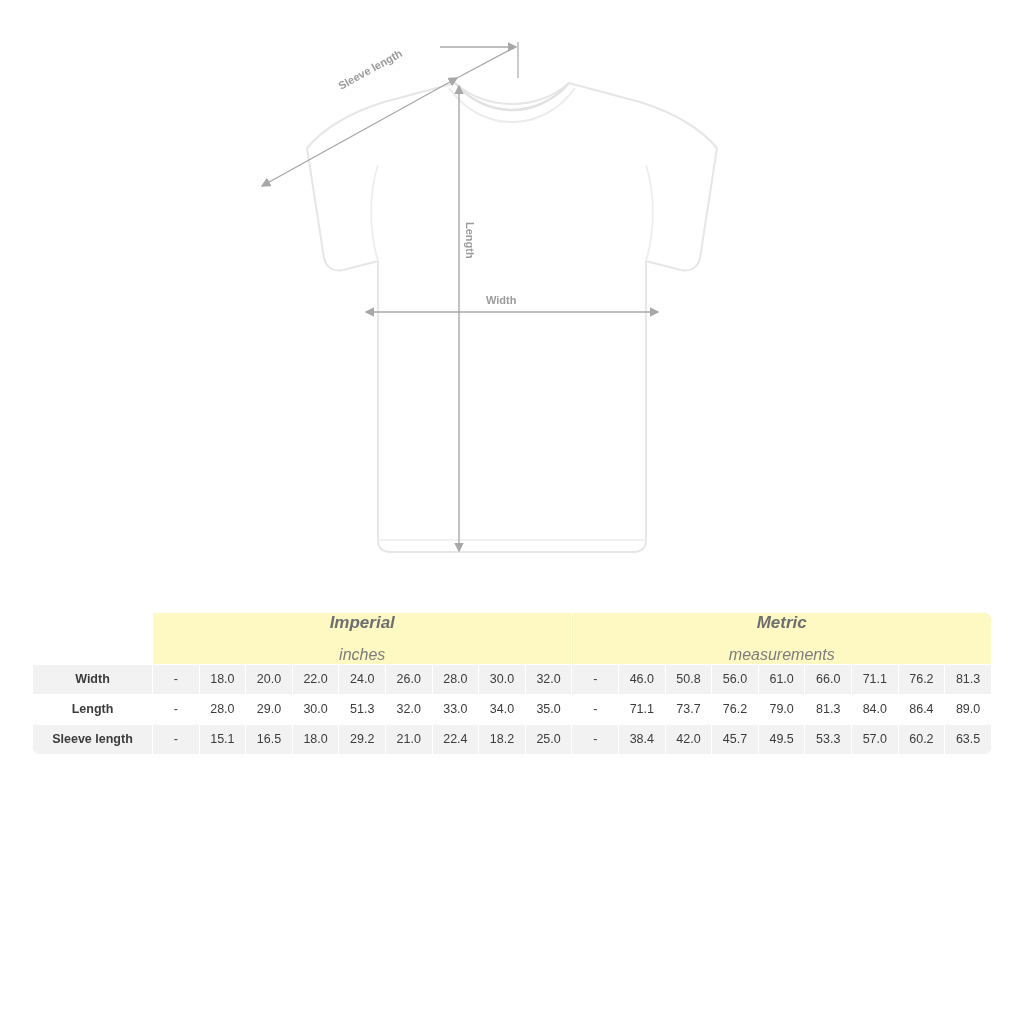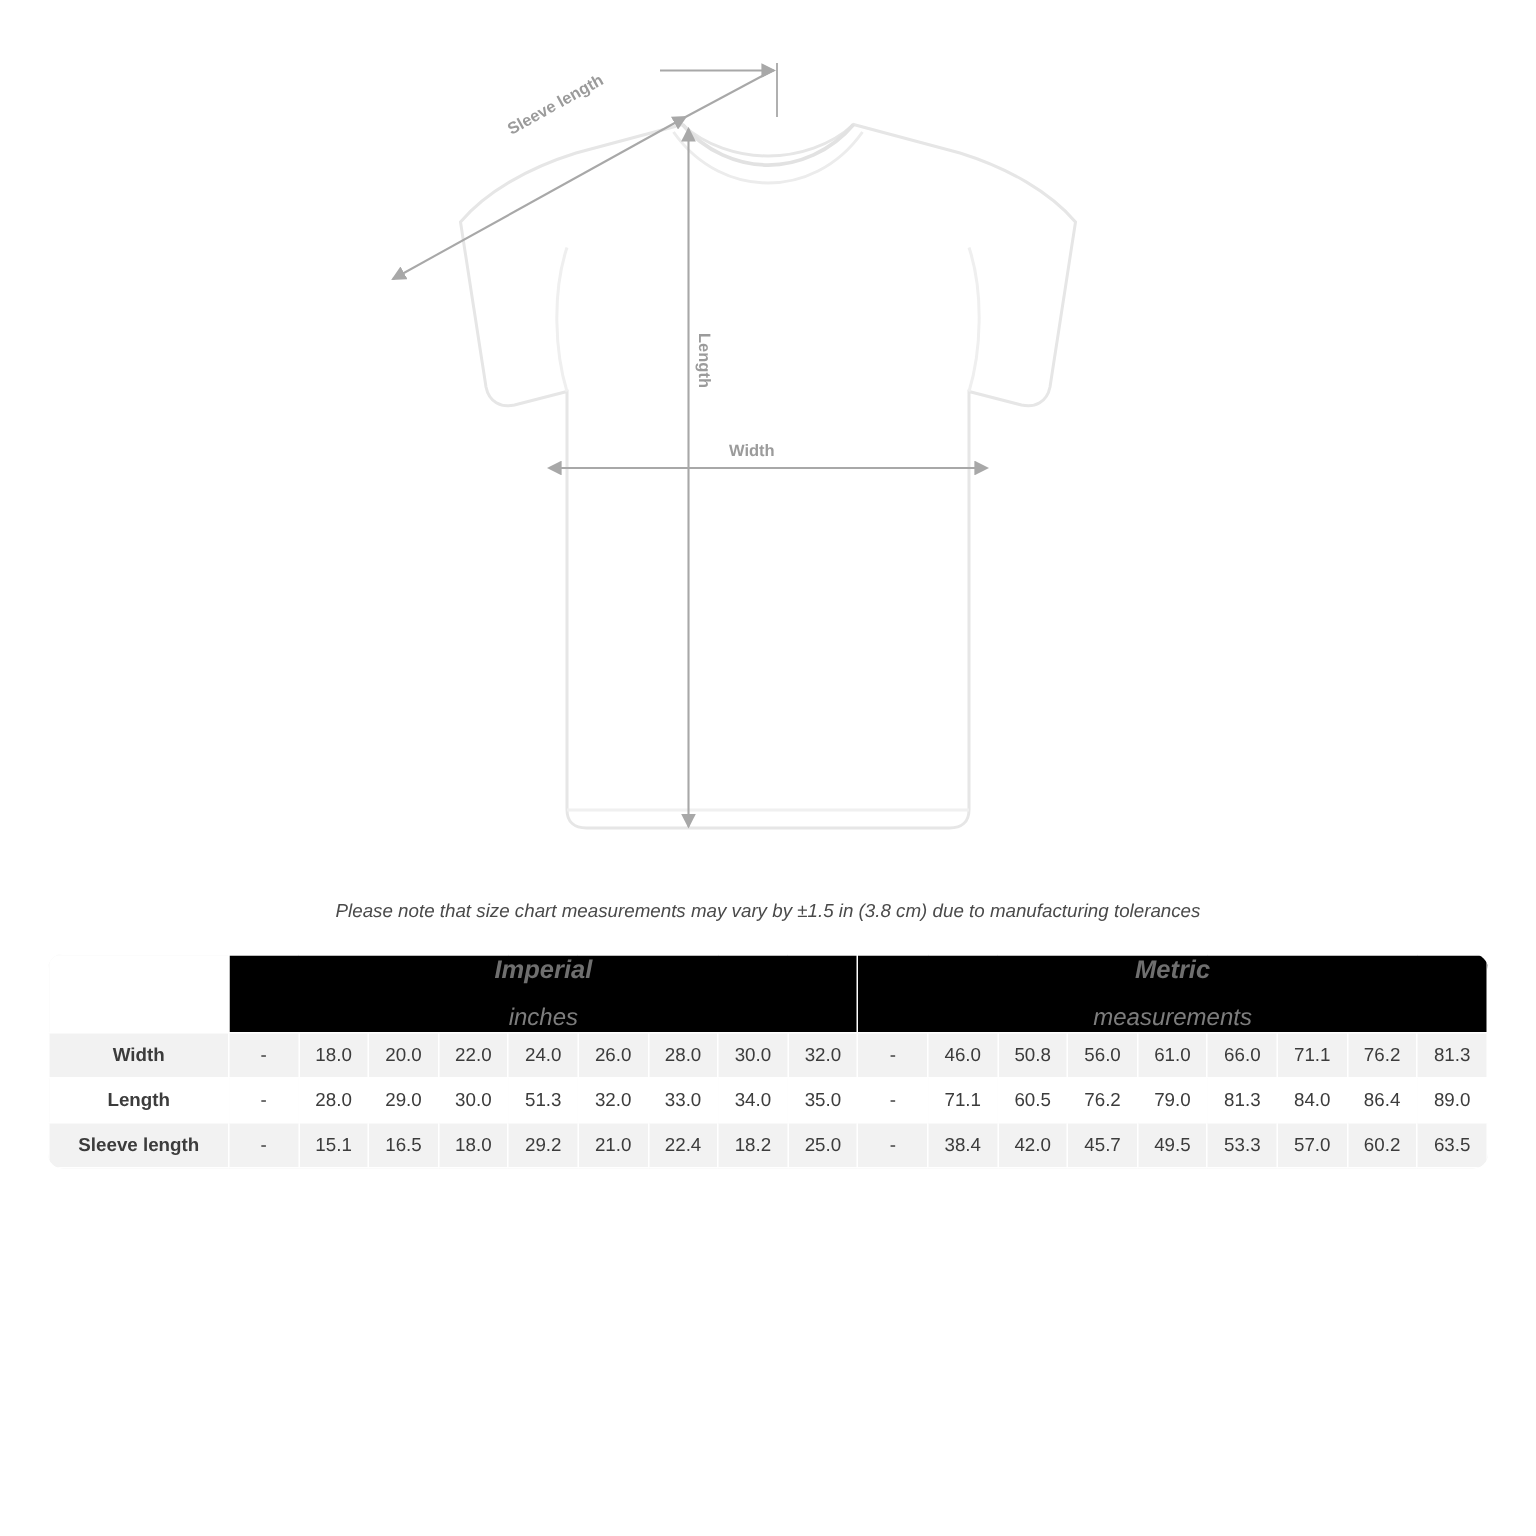--- a/index.html
+++ b/index.html
@@ -57,21 +57,21 @@
   table.size-table td, table.size-table th {
     border: 1px solid #ffffff;
     text-align: center;
     font-size: 12.5px;
     color: #3c3c3c;
     padding: 0;
     height: 30px;
   }
   
   .unit-cell {
-    background: #000000;
+    background: #fef9c3;
     height: 62px;
     vertical-align: middle;
     border: none;
   }
   .unit-name {
     font-size: 17px;
     font-style: italic;
     font-weight: bold;
     color: #6f6f6f;
     display: block;
@@ -183,21 +183,20 @@
       </g>
 
       <g>
         <line x1="366" y1="312" x2="658" y2="312" stroke="#a8a8a8" stroke-width="1.4" marker-start="url(#arrTail)" marker-end="url(#arrHead)"></line>
         <rect x="480" y="291" width="50" height="17" fill="#ffffff"></rect>
         <text class="dim-label" x="486" y="304">Width</text>
       </g>
     </svg>
   </div>
 
-  <p class="subtitle">Please note that size chart measurements may vary by ±1.5 in (3.8 cm) due to manufacturing tolerances</p>
 
   <div class="table-wrap">
     <table class="size-table">
       <colgroup>
         <col style="width:120px">
         <col span="18" style="width:46.6px">
       </colgroup>
       <tbody>
         <tr>
           <td class="corner-blank"></td>
@@ -240,21 +239,21 @@
           <td class="val">28.0</td>
           <td class="val">29.0</td>
           <td class="val">30.0</td>
           <td class="val">51.3</td>
           <td class="val">32.0</td>
           <td class="val">33.0</td>
           <td class="val">34.0</td>
           <td class="val">35.0</td>
           <td class="val">-</td>
           <td class="val">71.1</td>
-          <td class="val">60.5</td>
+          <td class="val">73.7</td>
           <td class="val">76.2</td>
           <td class="val">79.0</td>
           <td class="val">81.3</td>
           <td class="val">84.0</td>
           <td class="val">86.4</td>
           <td class="val">89.0</td>
         </tr>
 
         <tr class="shade">
           <td class="rowlabel">Sleeve length</td>

